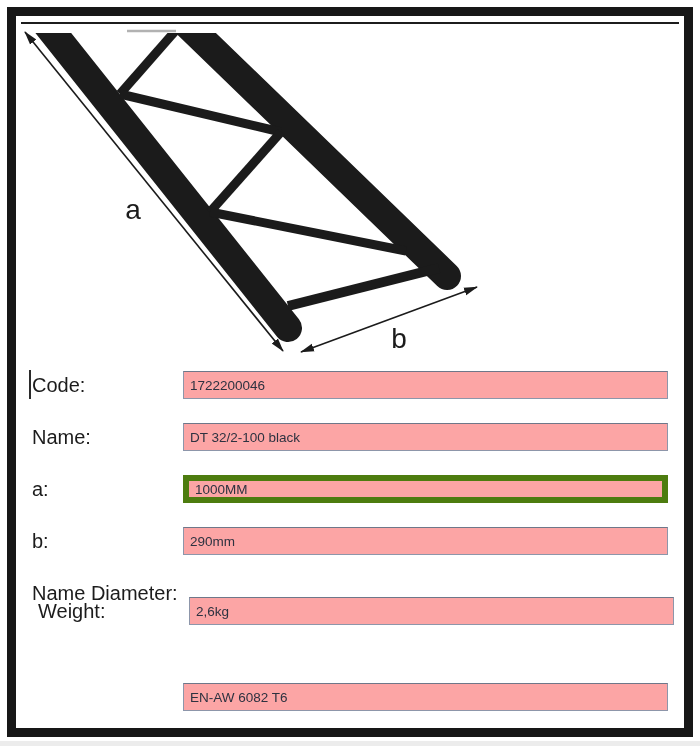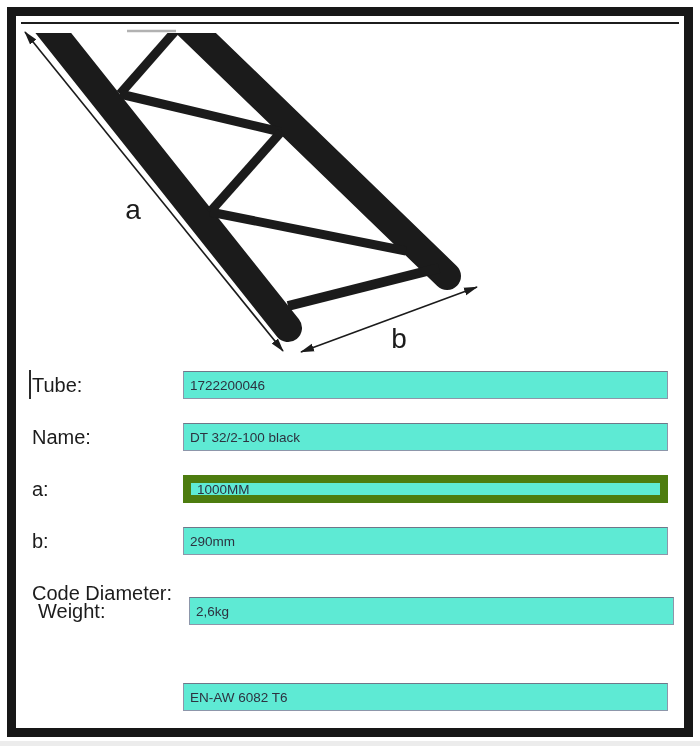--- a/index.html
+++ b/index.html
@@ -39,25 +39,25 @@
     white-space:nowrap;
   }
   .text-cursor {
     position:absolute; left:29px; top:-1px;
     width:2px; height:29px; background:#2b2b2b;
   }
   .field {
     position:absolute; left:183px; top:0;
     width:485px; height:28px;
     box-sizing:border-box;
-    background:#5eead4;
+    background:#fca5a5;
     border:1px solid #8d96aa;
     border-top-color:#6f7789;
   }
-  .field.focused { border:8px solid #4d7c0f; }
+  .field.focused { border:6px solid #4d7c0f; }
   .field input {
     display:block; width:100%; height:100%;
     border:none; background:transparent;
     font-family:"Liberation Sans", sans-serif;
     font-size:13.5px; color:#2d3240;
     padding:0 0 0 6px; margin:0;
     box-sizing:border-box; outline:none;
   }
   .r0 { top:371px; } .r1 { top:423px;border-radius:7px; } .r2 { top:475px; }
   .r3 { top:527px; } .r4 { top:579px; } .r5 { top:597px;margin-left:6px; }
@@ -98,21 +98,21 @@
   <text x="133" y="219" text-anchor="middle" class="dim-label">a</text>
 
   <line x1="301" y1="352" x2="477" y2="287" stroke="#1b1b1b" stroke-width="1.6" marker-start="url(#arr)" marker-end="url(#arr)"></line>
   <text x="399" y="348" text-anchor="middle" class="dim-label">b</text>
 </svg>
 
 <div>
 
   <div class="form-row r0">
     <span class="text-cursor"></span>
-    <span class="lbl">Tube:</span>
+    <span class="lbl">Code:</span>
     <div class="field">
       <input type="text" readonly="" value="1722200046" style="">
     </div>
   </div>
 
   <div class="form-row r1">
     <span class="lbl">Name:</span>
     <div class="field">
       <input type="text" readonly="" value="DT 32/2-100 black" style="">
     </div>
@@ -126,21 +126,21 @@
   </div>
 
   <div class="form-row r3">
     <span class="lbl">b:</span>
     <div class="field">
       <input type="text" readonly="" value="290mm" style="">
     </div>
   </div>
 
   <div class="form-row r4">
-    <span class="lbl">Code Diameter:</span>
+    <span class="lbl">Name Diameter:</span>
   </div>
 
   <div class="form-row r5">
     <span class="lbl">Weight:</span>
     <div class="field">
       <input type="text" readonly="" value="2,6kg" style="">
     </div>
   </div>
 
   <div class="form-row r6">

